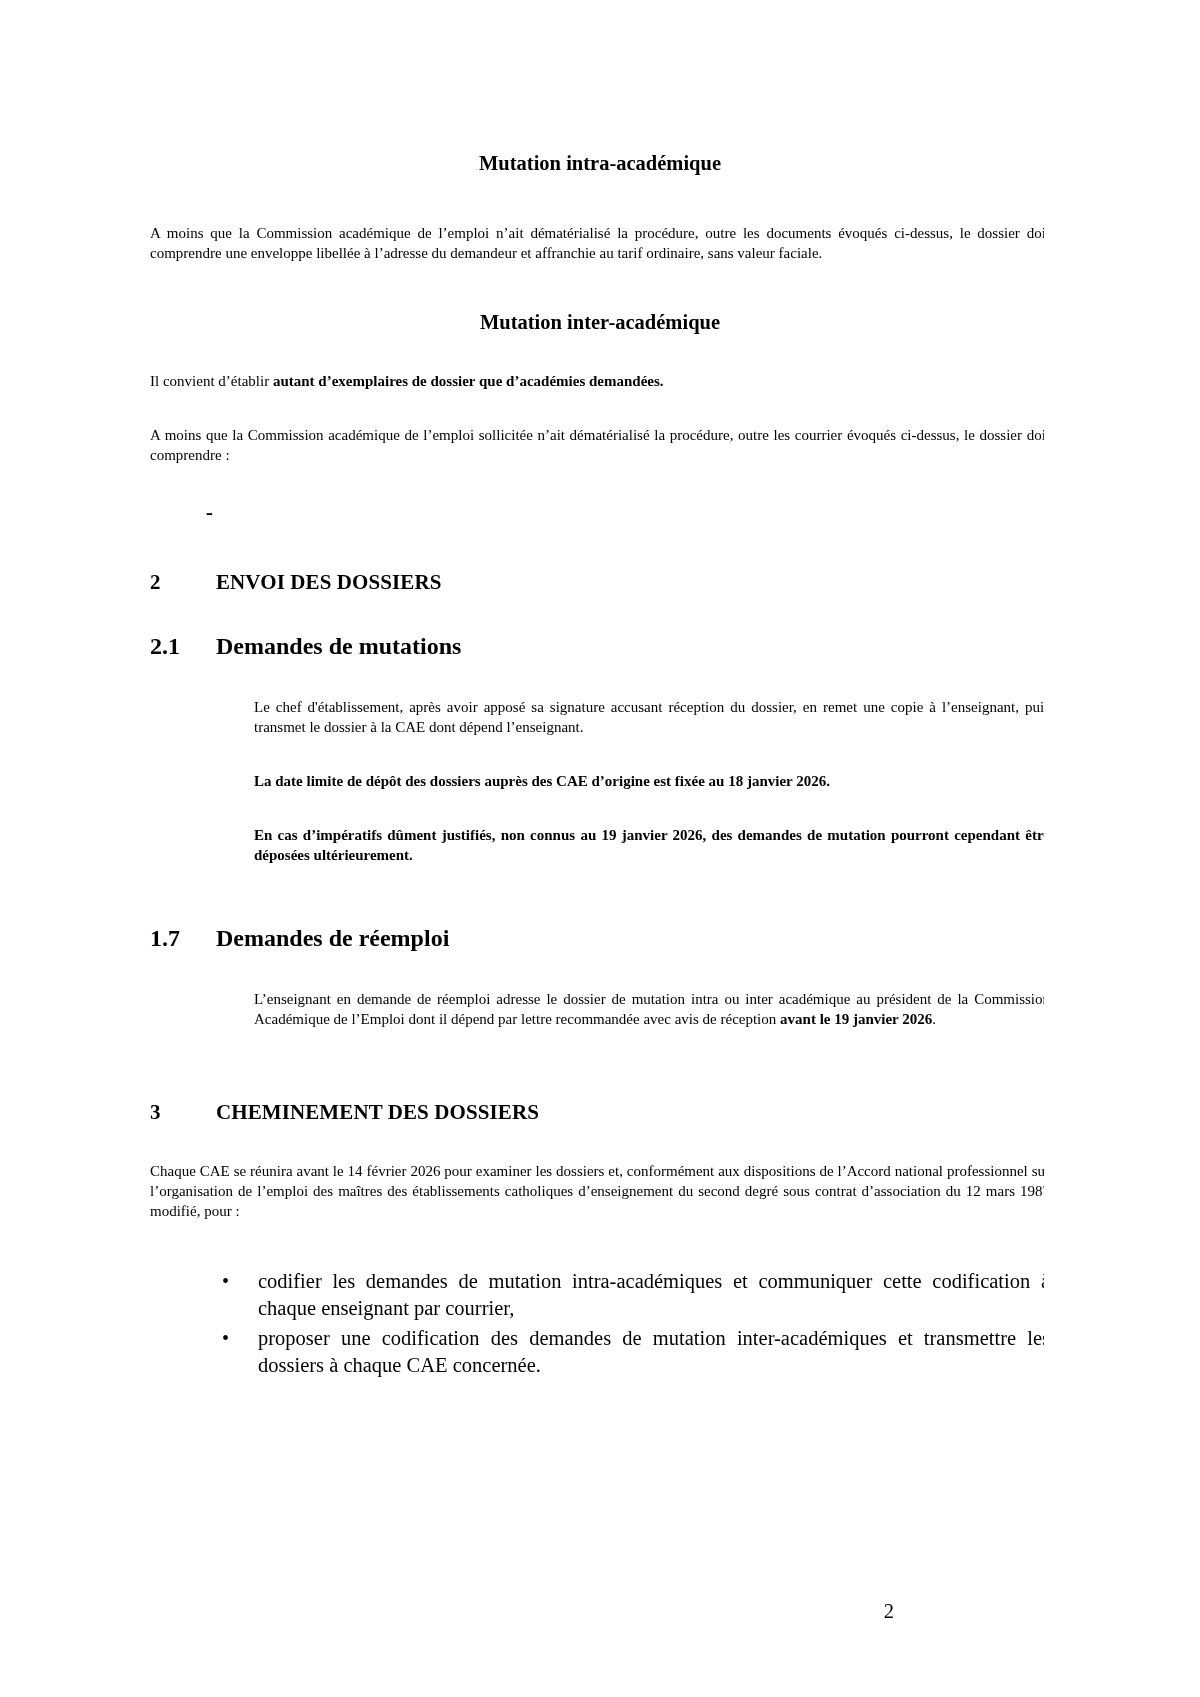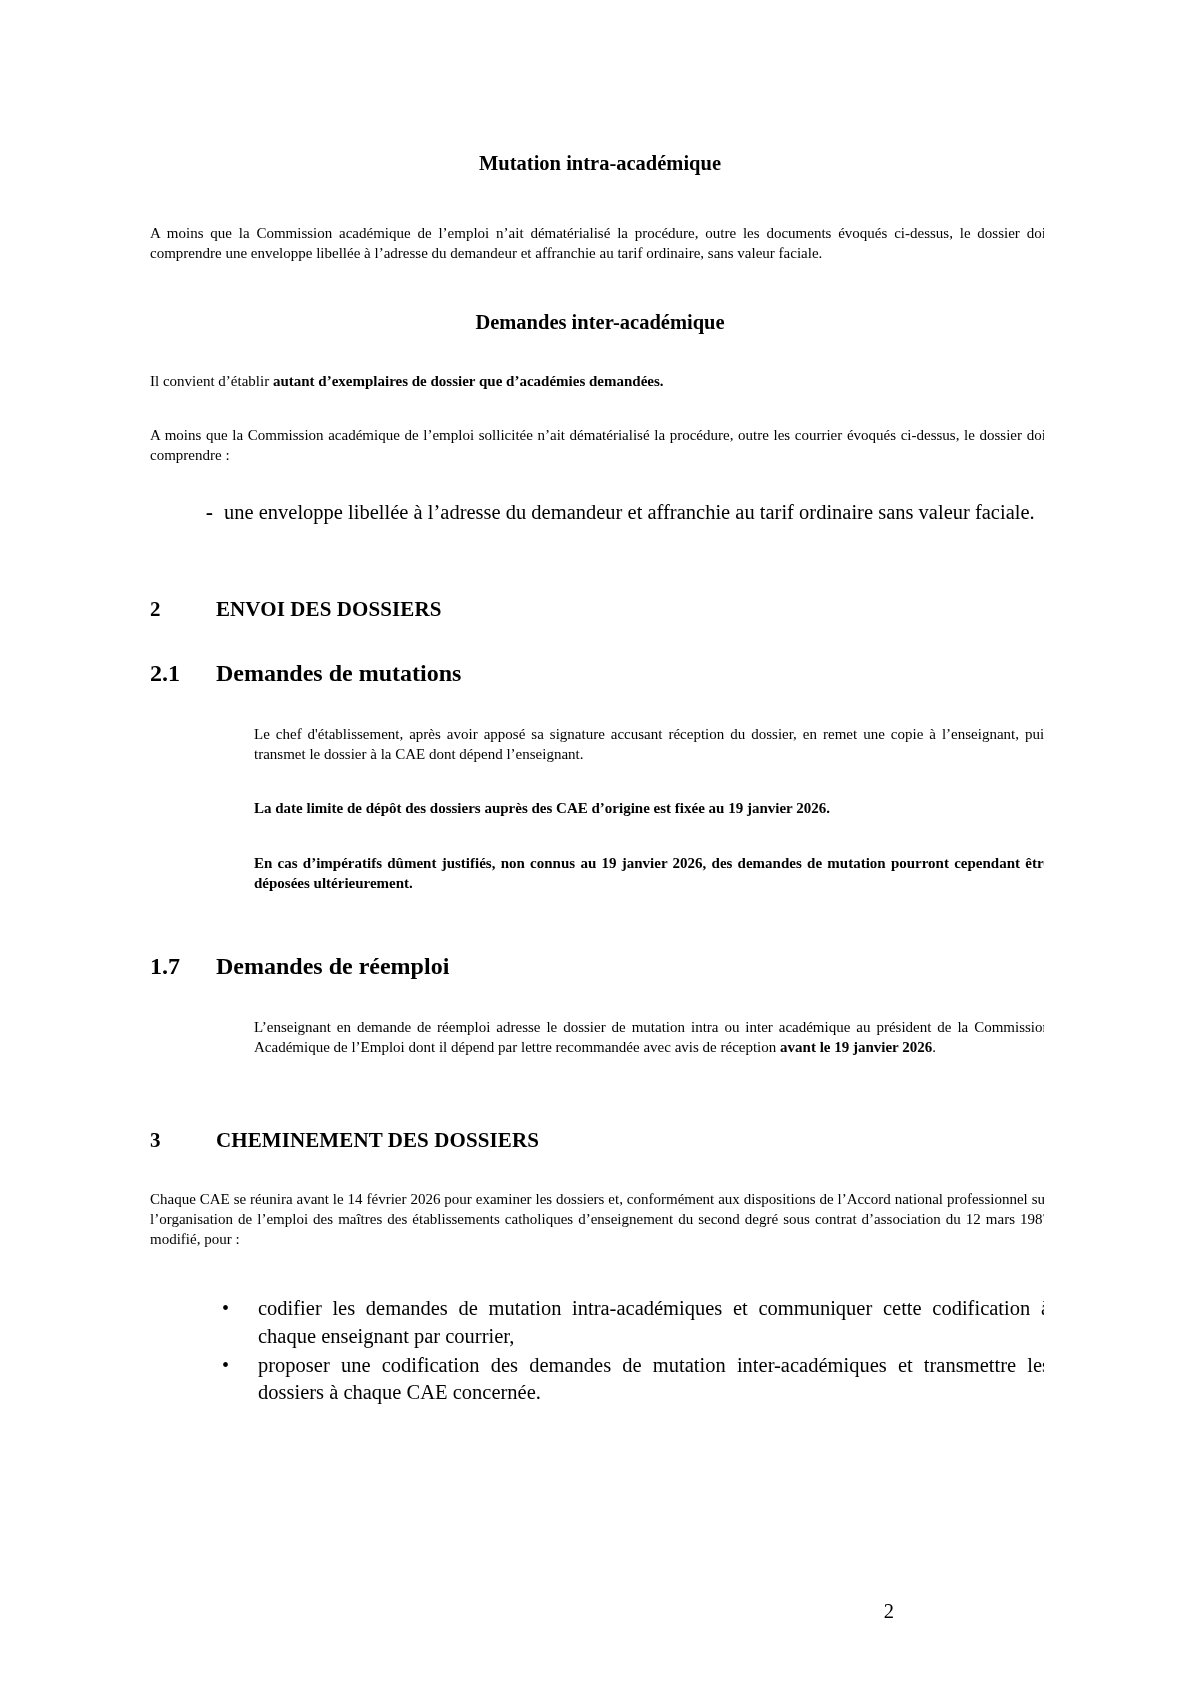--- a/index.html
+++ b/index.html
@@ -142,35 +142,35 @@
   <div class="doc-body">
 
     <div class="center-heading">Mutation intra-académique</div>
 
     <div class="sp-after-title"></div>
 
     <p class="body-par">A moins que la Commission académique de l’emploi n’ait dématérialisé la procédure, outre les documents évoqués ci-dessus, le dossier doit comprendre une enveloppe libellée à l’adresse du demandeur et affranchie au tarif ordinaire, sans valeur faciale.</p>
 
     <div class="sp-lg"></div>
 
-    <div class="center-heading">Demandes inter-académique</div>
+    <div class="center-heading">Mutation inter-académique</div>
 
     <div class="sp-md"></div>
 
     <p class="body-par left"><span>Il convient d’établir </span><b>autant d’exemplaires de dossier que d’académies demandées.</b></p>
 
     <div class="sp-md"></div>
 
     <p class="body-par">A moins que la Commission académique de l’emploi sollicitée n’ait dématérialisé la procédure, outre les courrier évoqués ci-dessus, le dossier doit comprendre :</p>
 
     <div class="sp-md"></div>
 
     <ul class="dash-list">
       <li><span class="dash">-</span></li>
-      <li><span class="dash">-</span><span>une enveloppe libellée à l’adresse du demandeur et affranchie au tarif ordinaire sans valeur faciale.</span></li>
+      <li><span class="dash">-</span></li>
     </ul>
 
     <div class="sp-xxl"></div>
 
     <div class="sec-heading level1">
       <span class="num">2</span>
       <span class="text">ENVOI DES DOSSIERS</span>
     </div>
 
     <div class="sp-md"></div>
@@ -180,21 +180,21 @@
       <span class="text">Demandes de mutations</span>
     </div>
 
     <div class="sp-md"></div>
 
     <div class="indent-block">
       <p class="body-par">Le chef d'établissement, après avoir apposé sa signature accusant réception du dossier, en remet une copie à l’enseignant, puis transmet le dossier à la CAE dont dépend l’enseignant.</p>
 
       <div class="sp-md"></div>
 
-      <p class="body-par b">La date limite de dépôt des dossiers auprès des CAE d’origine est fixée au 19 janvier 2026.</p>
+      <p class="body-par b">La date limite de dépôt des dossiers auprès des CAE d’origine est fixée au 18 janvier 2026.</p>
 
       <div class="sp-md"></div>
 
       <p class="body-par b">En cas d’impératifs dûment justifiés, non connus au 19 janvier 2026, des demandes de mutation pourront cependant être déposées ultérieurement.</p>
     </div>
 
     <div class="sp-xl"></div>
 
     <div class="sub-heading">
       <span class="num">1.7</span>

